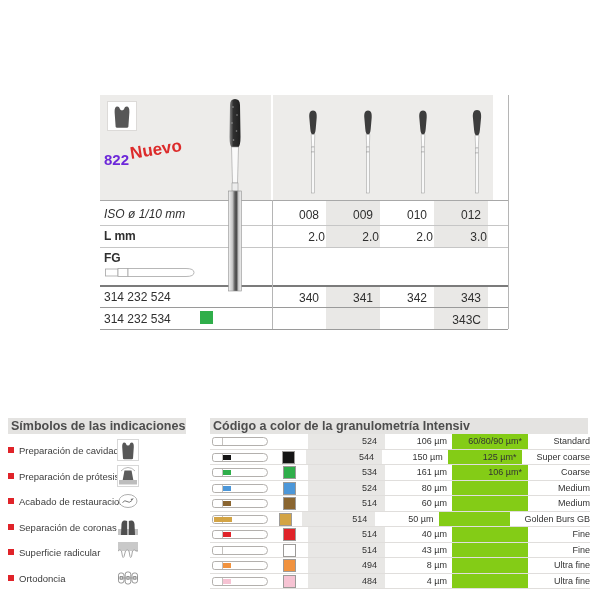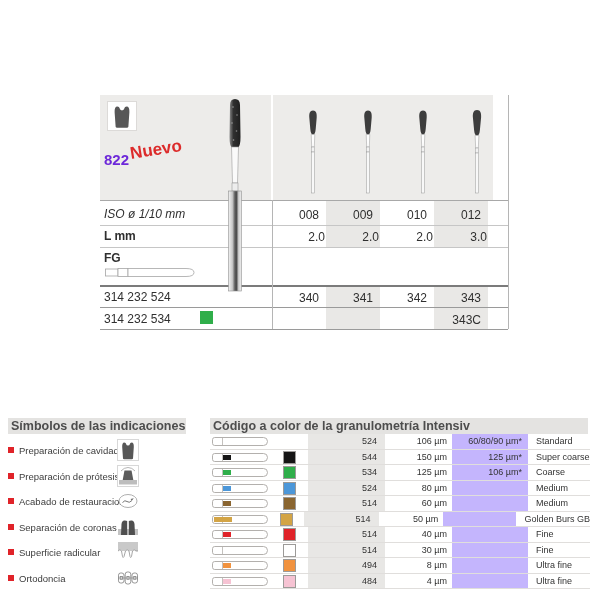--- a/index.html
+++ b/index.html
@@ -34,22 +34,22 @@
   .sym-label{position:absolute;left:11px;top:8px;font-size:9.5px;color:#3c3c3c;white-space:nowrap;}
   .sym-icon{position:absolute;left:109px;top:2px;width:22px;height:22px;}
   
   #gran-table{left:210px;top:434px;width:380px;}
   .grow{display:flex;height:14.5px;align-items:center;border-bottom:1px solid #e0dedc;font-size:9px;color:#333;}
   .gcell{box-sizing:border-box;height:100%;line-height:14.5px;white-space:nowrap;}
   .g-icon-cell{width:73px;position:relative;}
   .g-square-cell{width:25px;position:relative;}
   .g-code-cell{width:77px;background:#e8e7e5;text-align:right;padding-right:8px;}
   .g-um-cell{width:67px;text-align:right;padding-right:5px;}
-  .g-extra-cell{width:76px;background:#c4b5fd;text-align:right;padding-right:6px;}
-  .g-name-cell{flex:1;text-align:left;padding-left:8px;}
+  .g-extra-cell{width:76px;background:#84cc16;text-align:right;padding-right:6px;}
+  .g-name-cell{flex:1;text-align:right;padding-left:14px;}
   .bur-pill{position:absolute;left:2px;top:3px;width:54px;height:7px;background:#fff;
     border:1px solid #b3b0ad;border-radius:3px 5px 5px 3px;}
   .bur-pill .pill-div{position:absolute;left:9px;top:0;bottom:0;width:1px;background:#c4c1be;}
   .pill-band{position:absolute;top:1px;height:5px;}
   .g-square{position:absolute;left:0;top:1px;width:11px;height:11px;border:1px solid #9c9a98;}
 </style>
 </head>
 <body>
 
 <div class="abs" id="photo-box"></div>
@@ -280,21 +280,21 @@
       <div class="gcell g-icon-cell">
         <div class="bur-pill">
           <span class="pill-div"></span>
           <span class="pill-band" style="left: 10px; width: 8px; background: rgb(47, 174, 74);"></span>
         </div>
       </div>
       <div class="gcell g-square-cell">
         <span class="g-square" style="background: rgb(47, 174, 74);"></span>
       </div>
       <div class="gcell g-code-cell">534</div>
-      <div class="gcell g-um-cell">125 µm</div>
+      <div class="gcell g-um-cell">161 µm</div>
       <div class="gcell g-extra-cell">106 µm*</div>
       <div class="gcell g-name-cell">Coarse</div>
     </div>
 
     <div class="grow">
       <div class="gcell g-icon-cell">
         <div class="bur-pill">
           <span class="pill-div"></span>
           <span class="pill-band" style="left: 10px; width: 8px; background: rgb(76, 151, 217);"></span>
         </div>
@@ -360,21 +360,21 @@
       <div class="gcell g-icon-cell">
         <div class="bur-pill">
           <span class="pill-div"></span>
           <span class="pill-band" style="left: 10px; width: 8px; background: rgb(255, 255, 255);"></span>
         </div>
       </div>
       <div class="gcell g-square-cell">
         <span class="g-square" style="background: rgb(255, 255, 255);"></span>
       </div>
       <div class="gcell g-code-cell">514</div>
-      <div class="gcell g-um-cell">30 µm</div>
+      <div class="gcell g-um-cell">43 µm</div>
       <div class="gcell g-extra-cell"></div>
       <div class="gcell g-name-cell">Fine</div>
     </div>
 
 
     <div class="grow">
       <div class="gcell g-icon-cell">
         <div class="bur-pill">
           <span class="pill-div"></span>
           <span class="pill-band" style="left: 10px; width: 8px; background: rgb(241, 146, 62);"></span>

